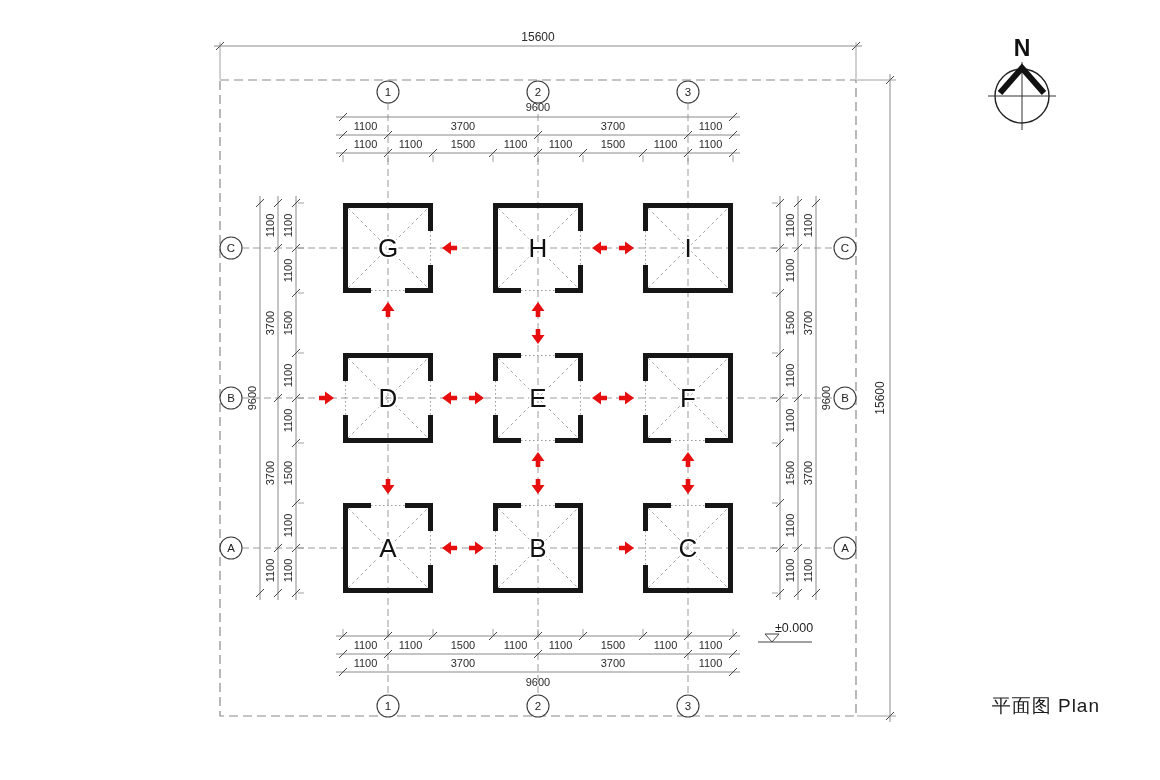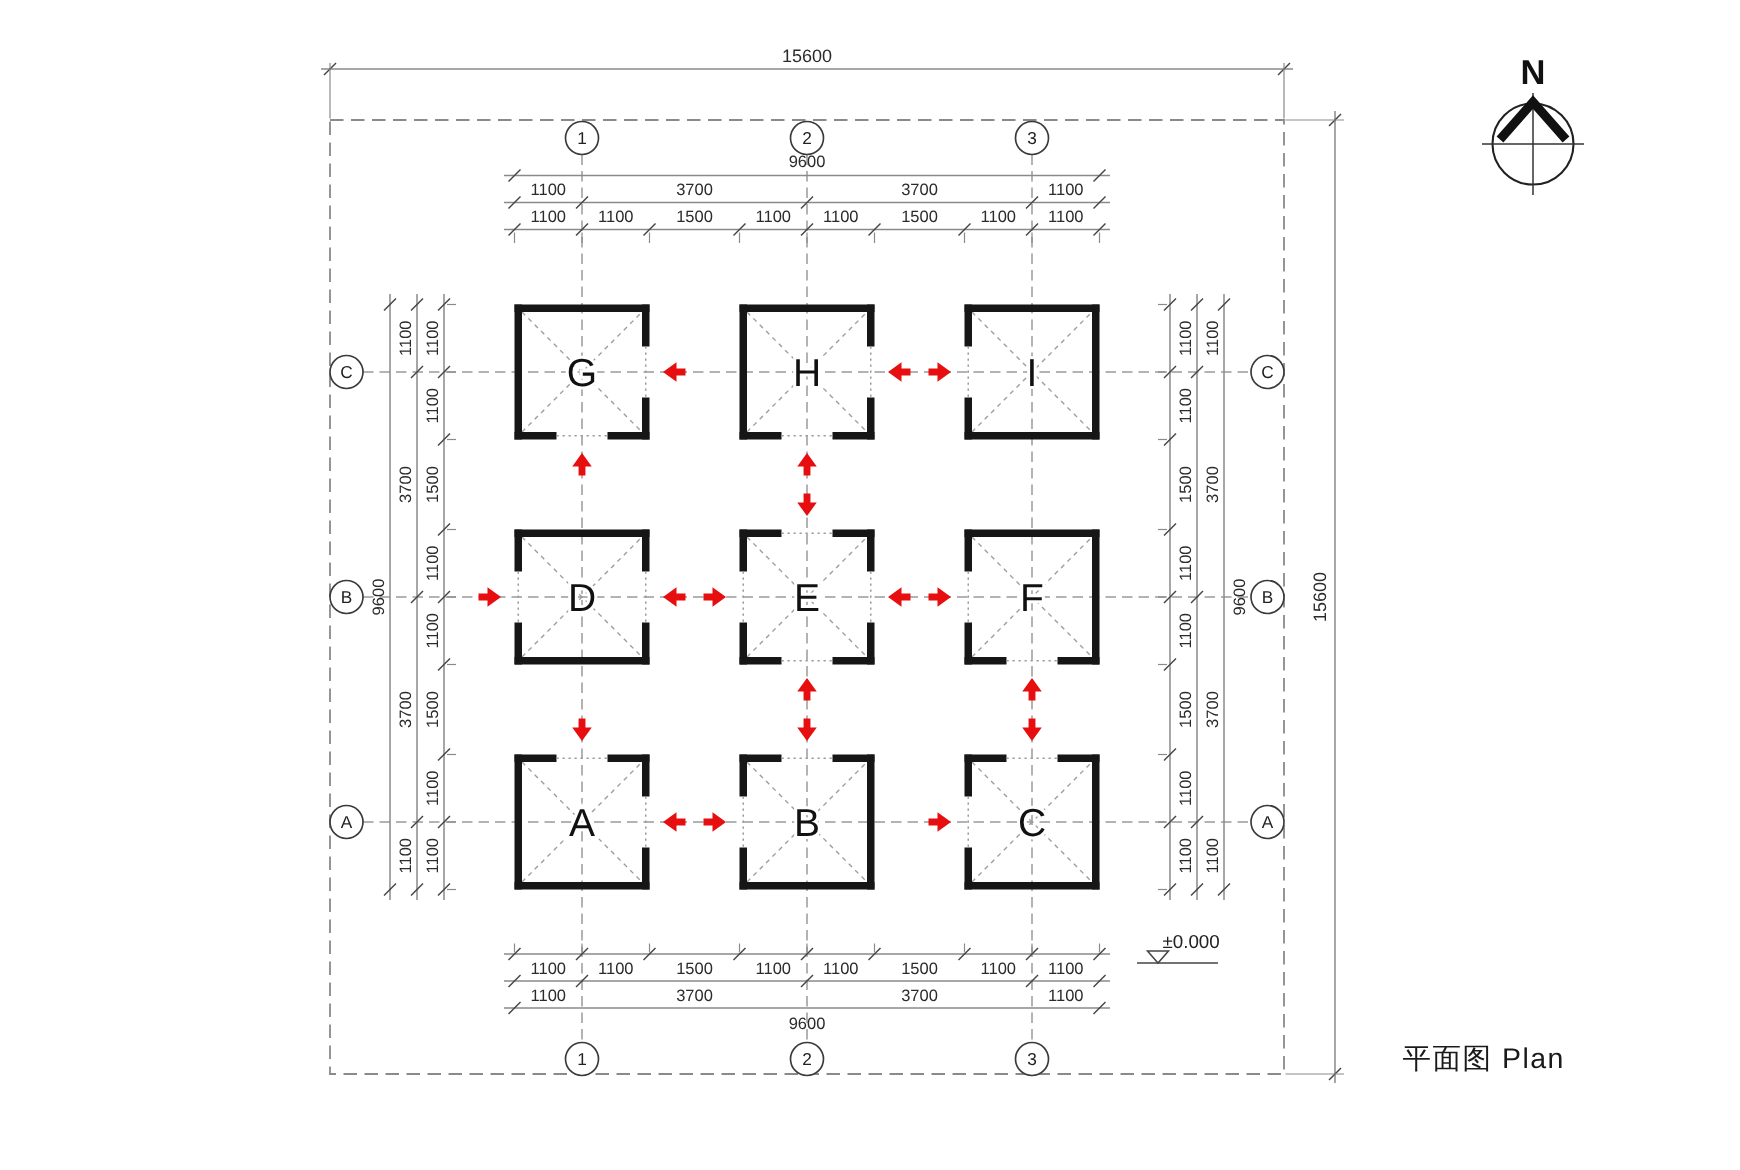--- a/index.html
+++ b/index.html
@@ -4,21 +4,21 @@
 <style>
   html,body{margin:0;padding:0;background:#ffffff;}
   .canvas{position:relative;width:1160px;height:780px;background:#ffffff;
           font-family:"Liberation Sans",sans-serif;overflow:hidden;}
   #plan-svg{position:absolute;left:0;top:0;}
   .north{position:absolute;left:962px;top:26px;}
   .north-n{font-size:23px;font-weight:bold;fill:#111;}
   .nc{fill:none;stroke:#222;stroke-width:1.4;}
   .nl{stroke:#333;stroke-width:1;}
   .nch{fill:none;stroke:#111;stroke-width:6;}
-  .title{position:absolute;left:935px;top:693px;width:165px;text-align:left;
+  .title{position:absolute;left:935px;top:693px;width:165px;text-align:right;
          font-size:19px;color:#1a1a1a;letter-spacing:1px;}
 </style>
 </head>
 <body>
 
 <div class="canvas">
   <svg id="plan-svg" width="1160" height="780" viewBox="0 0 1160 780">
       <g>
         <rect x="220" y="80" width="636" height="636" fill="none" stroke="#8a8a8a" stroke-width="1.2" stroke-dasharray="9 5"></rect>
       </g>

